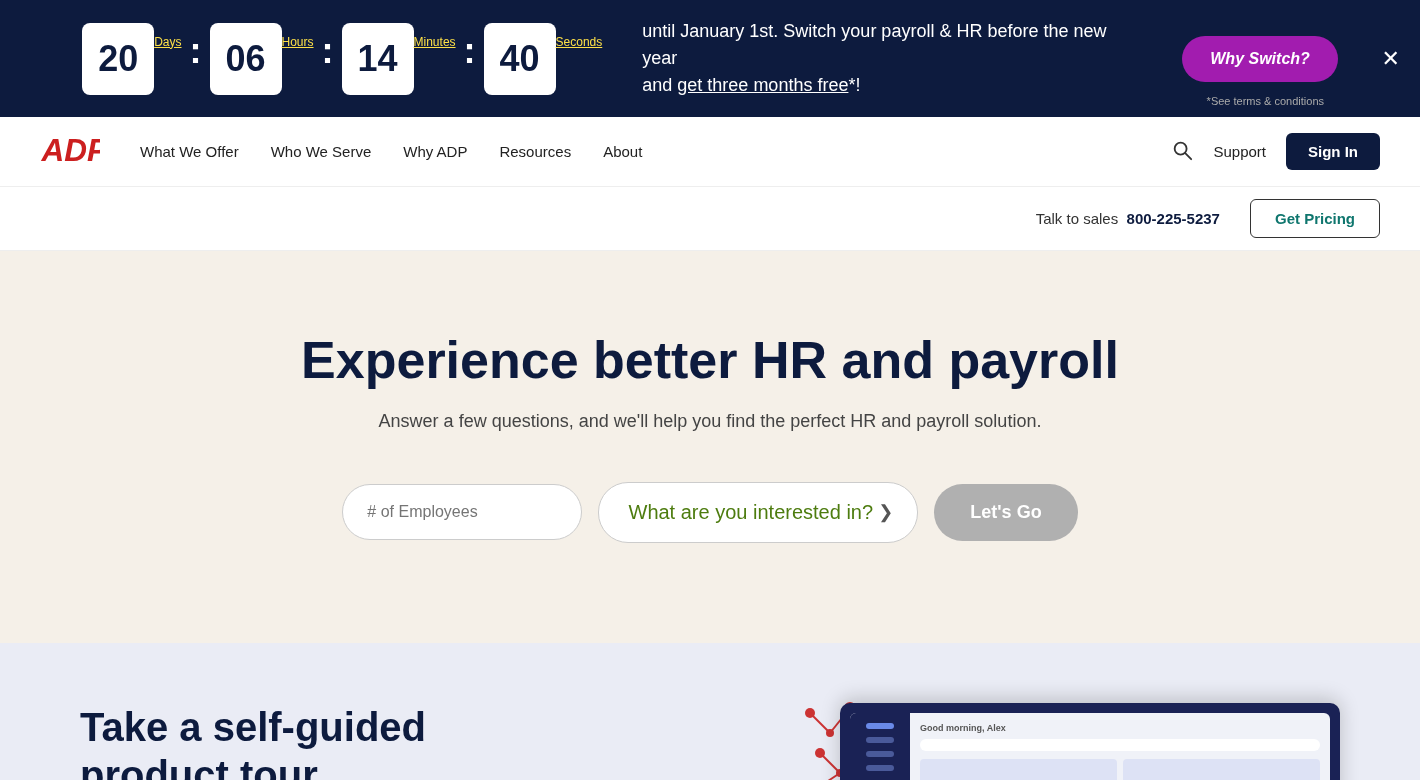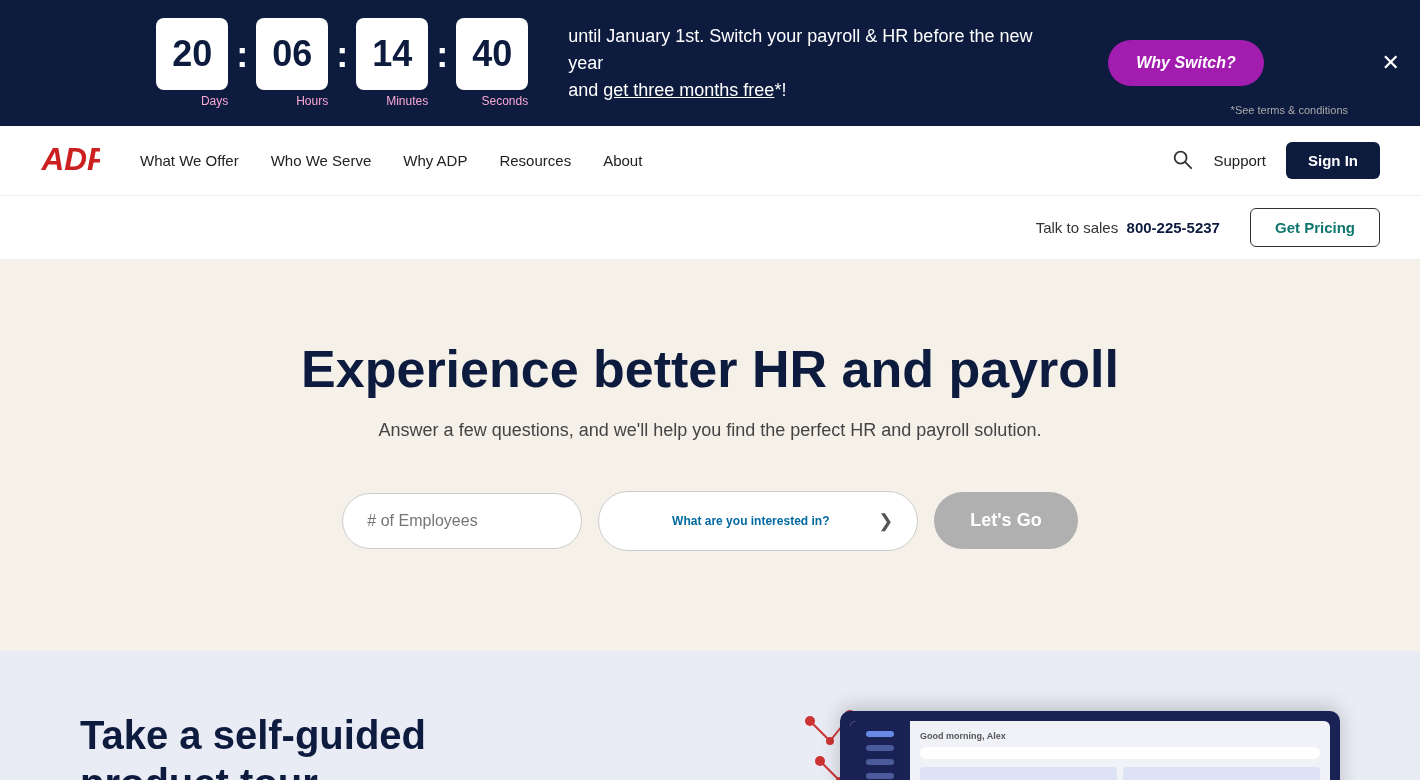--- a/index.html
+++ b/index.html
@@ -16,39 +16,40 @@
       position: relative;
       gap: 40px;
     }
     .countdown {
       display: flex;
       align-items: center;
       gap: 8px;
     }
     .countdown-unit {
       display: flex;
-      flex-direction: column;
-      align-items: flex-end;
+      flex-direction: row;
+      align-items: flex-start;
     }
     .countdown-box {
       background: white;
       color: #0d1b3e;
       font-size: 36px;
       font-weight: bold;
       width: 72px;
       height: 72px;
       display: flex;
       align-items: center;
       justify-content: center;
       border-radius: 8px;
     }
     .countdown-label {
       font-size: 12px;
-      margin-top: 4px;
-      color: #f9a8d4;
+      margin-top: 12px;
+      color: #fde047;
+      text-decoration: underline;
     }
     .countdown-sep {
       font-size: 36px;
       font-weight: bold;
       margin-bottom: 16px;
       color: white;
     }
     .banner-text {
       font-size: 18px;
       max-width: 500px;
@@ -69,21 +70,21 @@
       font-weight: bold;
       cursor: pointer;
       white-space: nowrap;
       font-style: italic;
     }
     .banner-terms {
       font-size: 11px;
       color: #aaa;
       position: absolute;
       bottom: 8px;
-      right: 72px;
+      right: 96px;
     }
     .banner-close {
       position: absolute;
       right: 20px;
       top: 50%;
       transform: translateY(-50%);
       background: none;
       border: none;
       color: white;
       font-size: 22px;
@@ -215,23 +216,22 @@
       border-radius: 30px;
       border: 1.5px solid #ccc;
       display: flex;
       align-items: center;
       padding: 18px 24px;
       width: 320px;
       cursor: pointer;
     }
     .hero-select-text {
       flex: 1;
-      font-size: 12px;
-      color: #0369a1;
-      font-weight: bold;
+      font-size: 20px;
+      color: #4d7c0f;
     }
     .hero-select-arrow {
       font-size: 18px;
       color: #555;
     }
     .lets-go-btn {
       background: #b0b0b0;
       color: white;
       padding: 18px 36px;
       border-radius: 30px;

